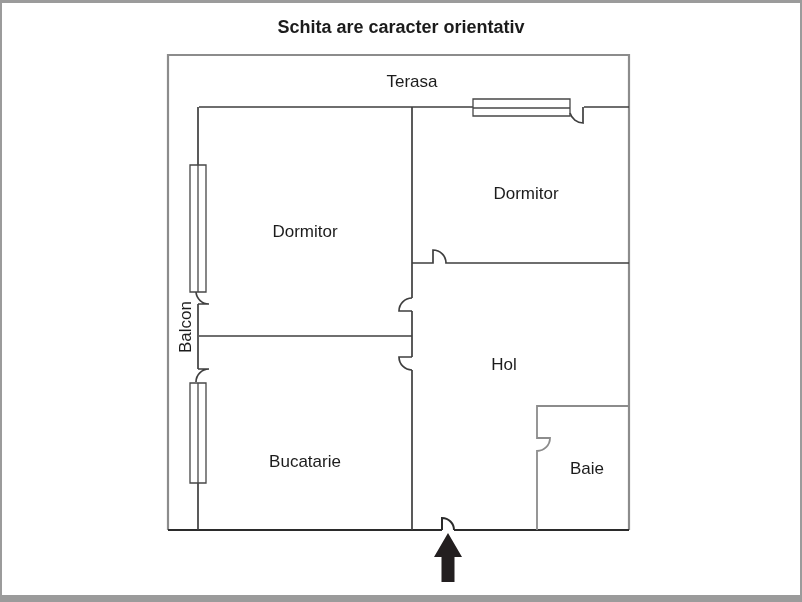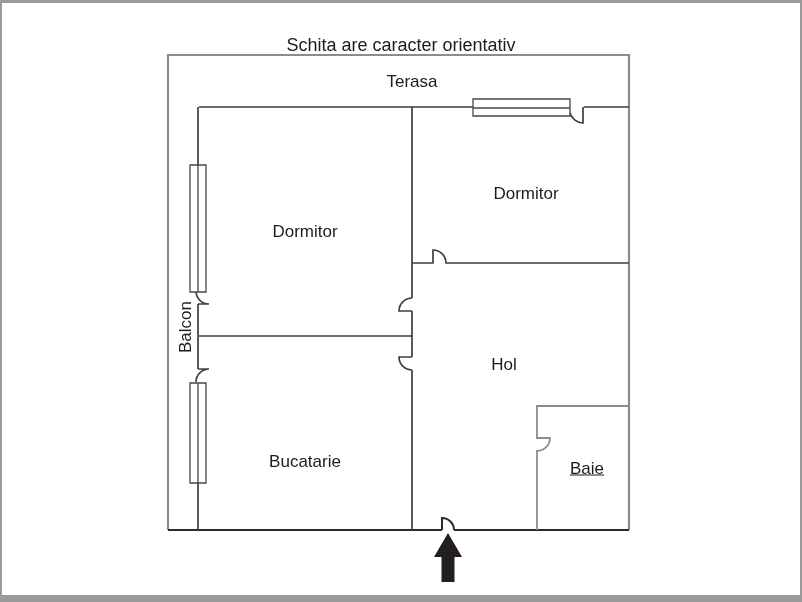--- a/index.html
+++ b/index.html
@@ -10,28 +10,28 @@
   .frame{
     position:absolute;inset:0;pointer-events:none;box-sizing:border-box;
     border-top:3px solid #9b9b9b;border-left:2px solid #9b9b9b;
     border-right:2px solid #9b9b9b;border-bottom:7px solid #9b9b9b;
   }
   .plan-svg{position:absolute;left:0;top:0;}
   .label{
     position:absolute;transform:translate(-50%,-50%);
     font-size:17px;line-height:1;white-space:nowrap;color:#1c1c1c;
   }
-  .title{left:401px;top:45px;font-size:18px;font-weight:400;}
+  .title{left:401px;top:27px;font-size:18px;font-weight:700;}
   .lbl-terasa{left:412px;top:81px;}
   .lbl-dormitor-left{left:305px;top:231px;}
   .lbl-dormitor-right{left:526px;top:193px;}
   .lbl-balcon{left:185px;top:327px;transform:translate(-50%,-50%) rotate(-90deg);}
   .lbl-bucatarie{left:305px;top:433px;margin-top:28px;}
   .lbl-hol{left:504px;top:364px;}
-  .lbl-baie{left:587px;top:468px;text-decoration:underline;}
+  .lbl-baie{left:587px;top:468px;}
 </style>
 </head>
 <body>
 
 <div class="frame"></div>
 
 <div class="label title">Schita are caracter orientativ</div>
 
 <svg class="plan-svg" width="802" height="602" viewBox="0 0 802 602">
 

